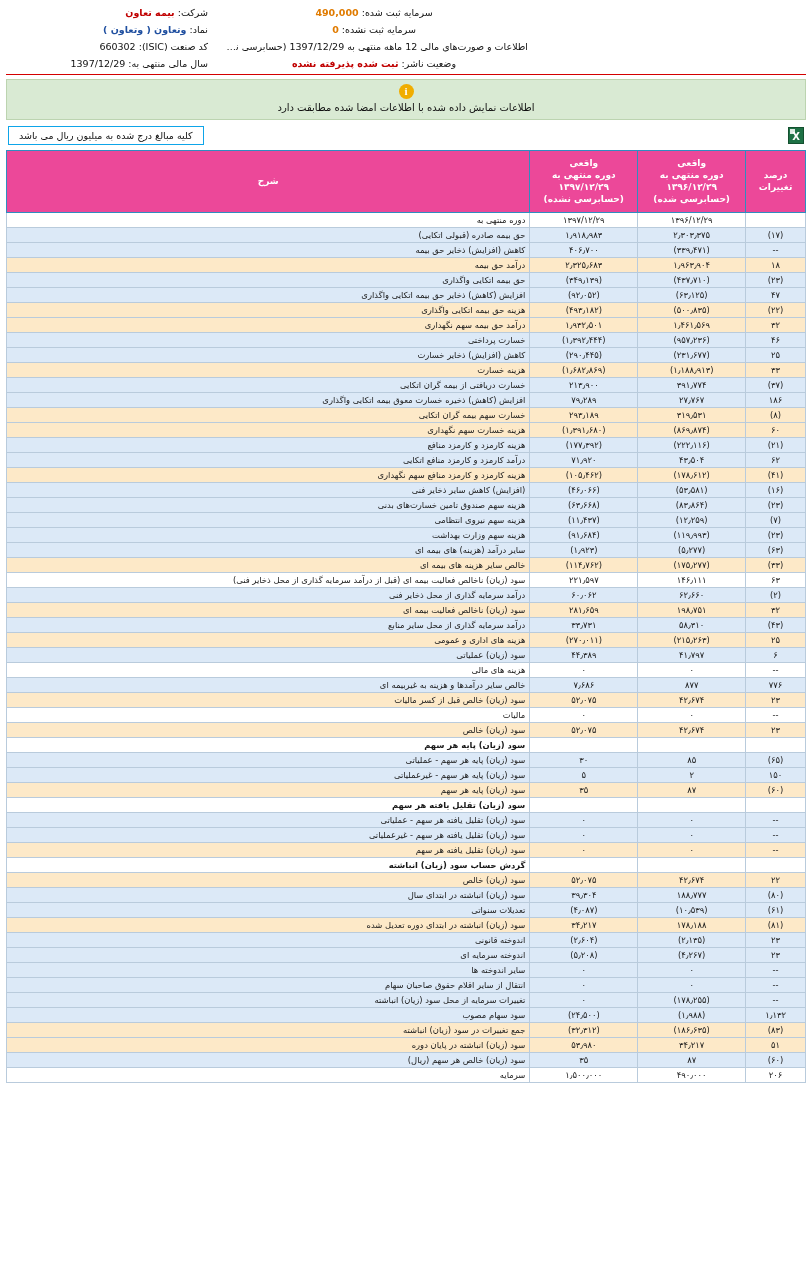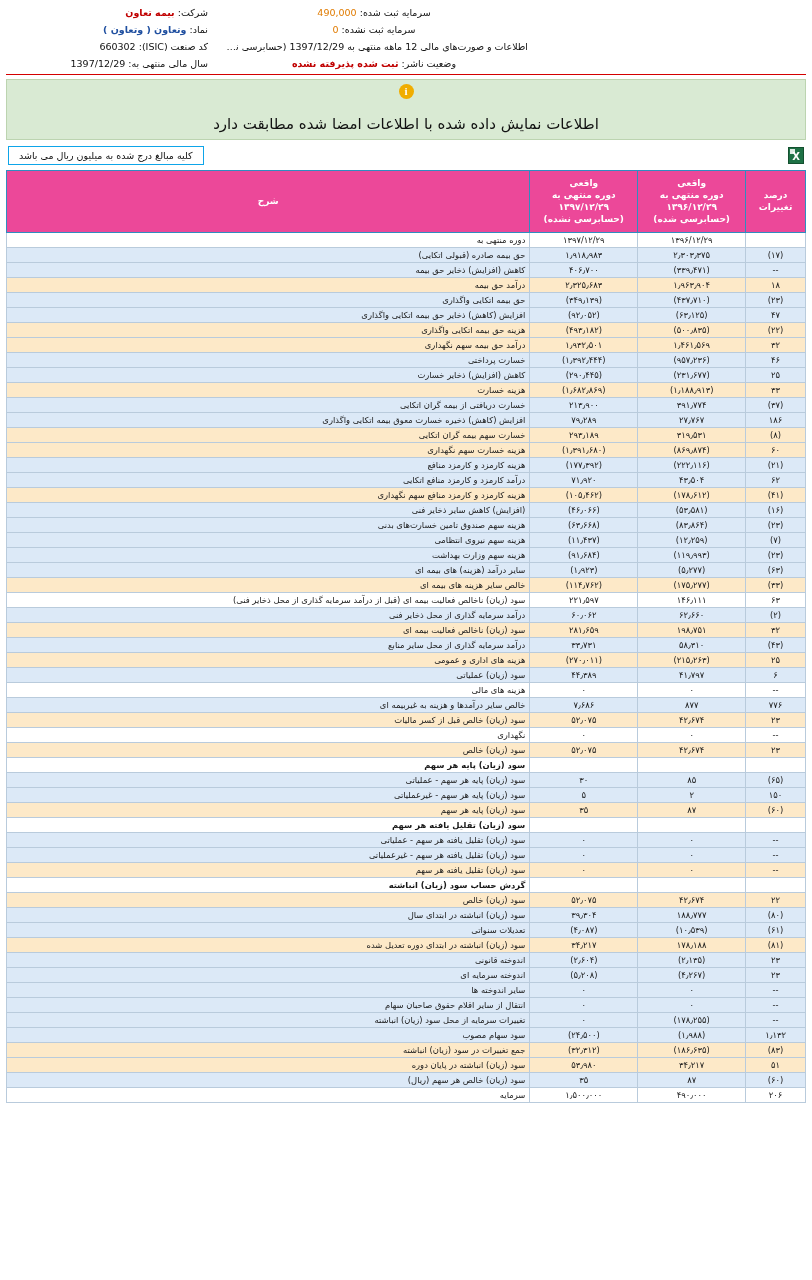--- a/index.html
+++ b/index.html
@@ -21,21 +21,21 @@
     vertical-align: middle;
     white-space: nowrap;
     overflow: hidden;
     text-overflow: ellipsis;
   }
   .hdr .c-right { width: 26%; text-align: right; }
   .hdr .c-mid   { width: 40%; text-align: center; }
   .hdr .c-left  { width: 34%; text-align: center; }
   .lbl { color: #111; }
   .val-red { color: #c00000; font-weight: bold; }
-  .val-orange { color: #e07b00; font-weight: normal; }
+  .val-orange { color: #e07b00; font-weight: bold; }
   .val-blue { color: #1f4fa0; font-weight: bold; }
   .val-dark { color: #111; font-weight: normal; }
   .sep-red { border-top: 1px solid #d40000; height: 0; margin: 2px 0 0 0; }
 
   
   .notice {
     background: #d9ead3;
     border: 1px solid #bcd4b0;
     text-align: center;
     padding: 4px 0 6px 0;
@@ -46,21 +46,21 @@
     width: 15px; height: 15px;
     border-radius: 50%;
     background: #f0ad00;
     color: #fff;
     font-weight: bold;
     font-size: 11px;
     line-height: 15px;
     text-align: center;
     font-family: "Liberation Serif", serif;
   }
-  .notice-text { font-size: 15px; color: #111; margin-top: 16px; }
+  .notice-text { font-size: 10px; color: #111; margin-top: 3px; }
 
   
   .curnote {
     display: flex;
     align-items: center;
     justify-content: space-between;
     margin: 6px 0 5px 0;
     padding: 0 2px;
   }
   .curnote-box {
@@ -409,21 +409,21 @@
         <tr class="r-gold">
           <td class="pct">۲۳</td>
           <td class="num">۴۲٫۶۷۴</td>
           <td class="num">۵۲٫۰۷۵</td>
           <td class="desc">سود (زیان) خالص قبل از کسر مالیات</td>
         </tr>
         <tr class="r-white">
           <td class="pct">--</td>
           <td class="num">۰</td>
           <td class="num">۰</td>
-          <td class="desc">نگهداری</td>
+          <td class="desc">مالیات</td>
         </tr>
         <tr class="r-gold">
           <td class="pct">۲۳</td>
           <td class="num">۴۲٫۶۷۴</td>
           <td class="num">۵۲٫۰۷۵</td>
           <td class="desc">سود (زیان) خالص</td>
         </tr>
         <tr class="r-head">
           <td class="pct"></td>
           <td class="num"></td>

